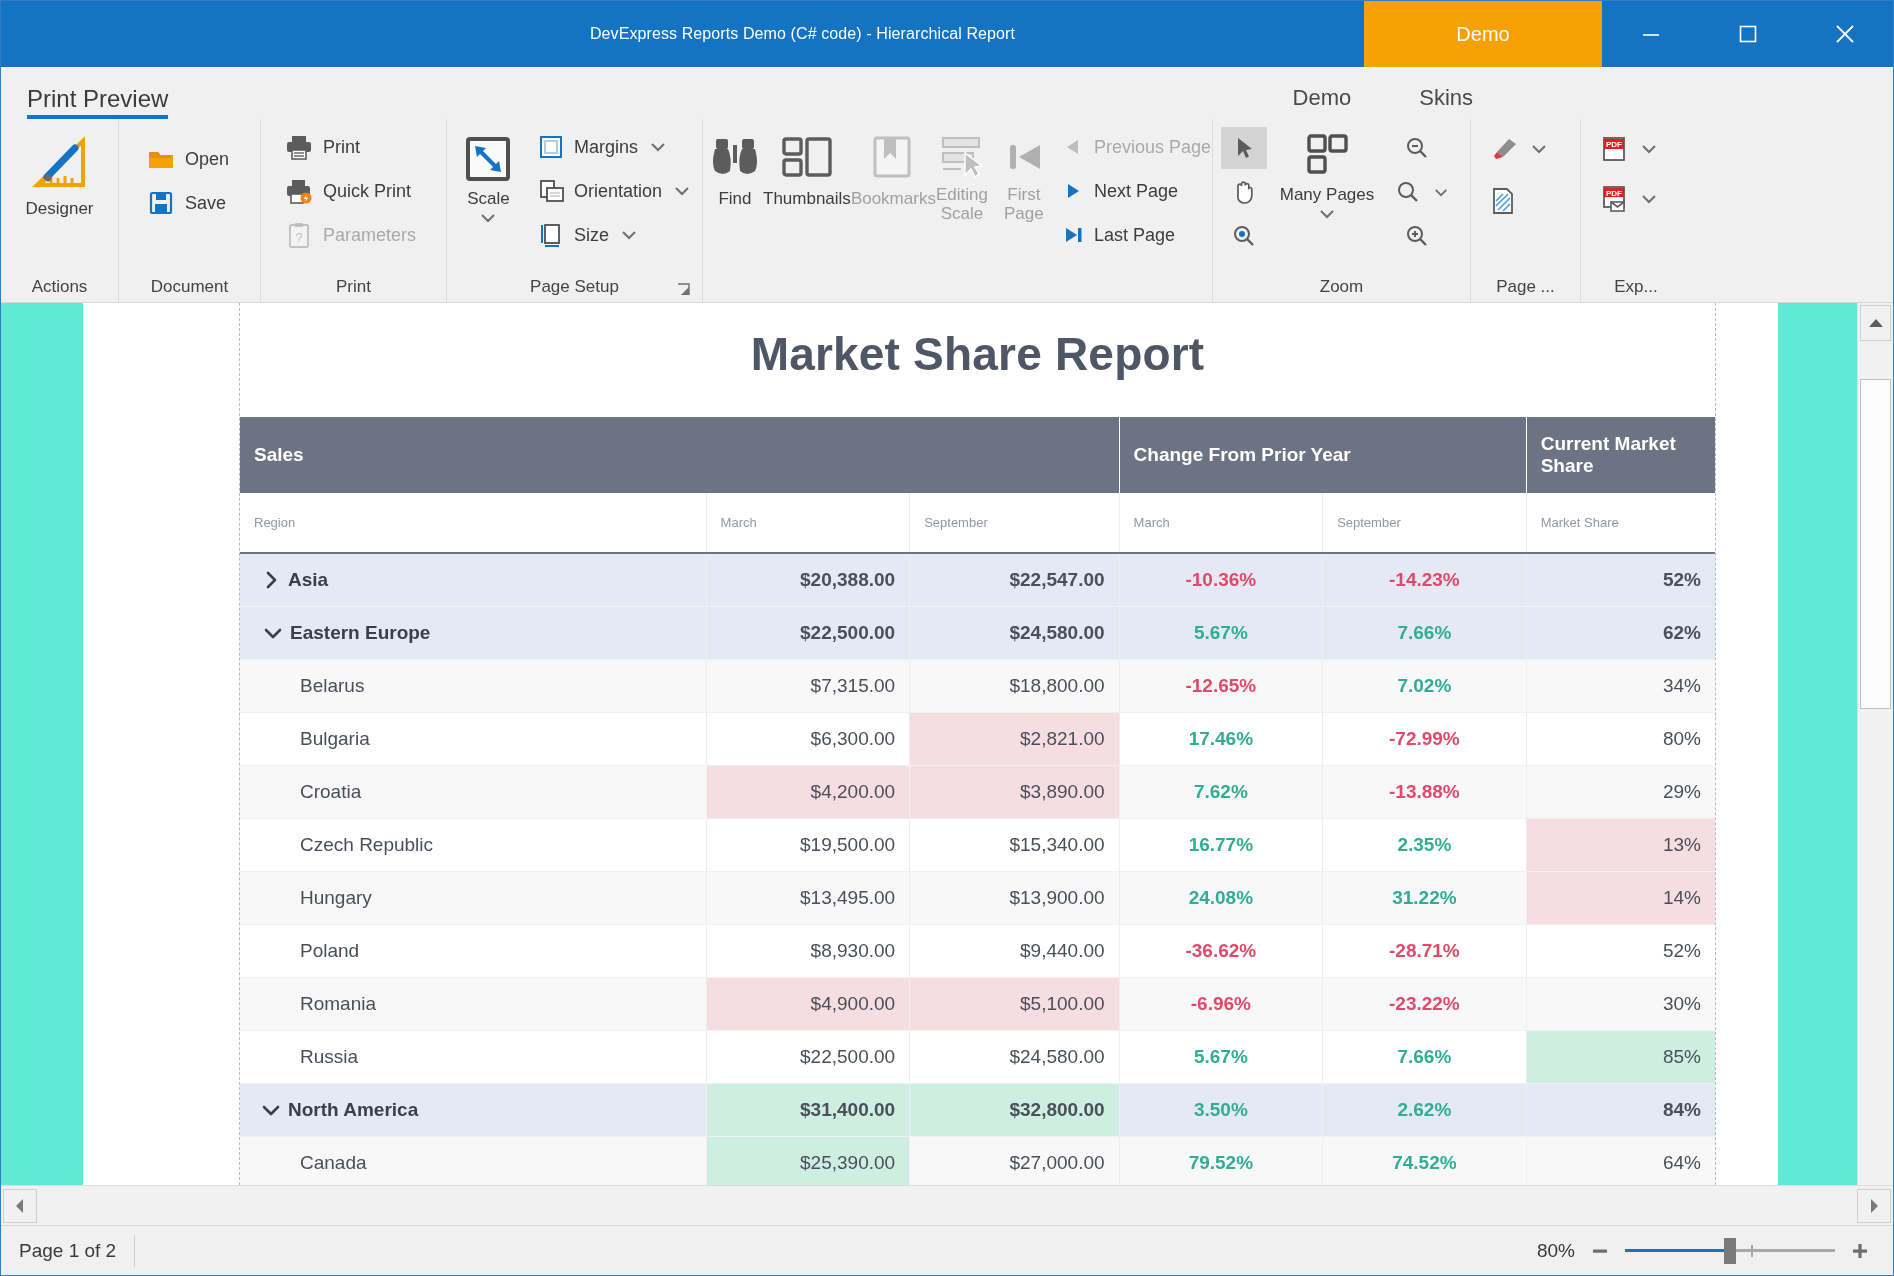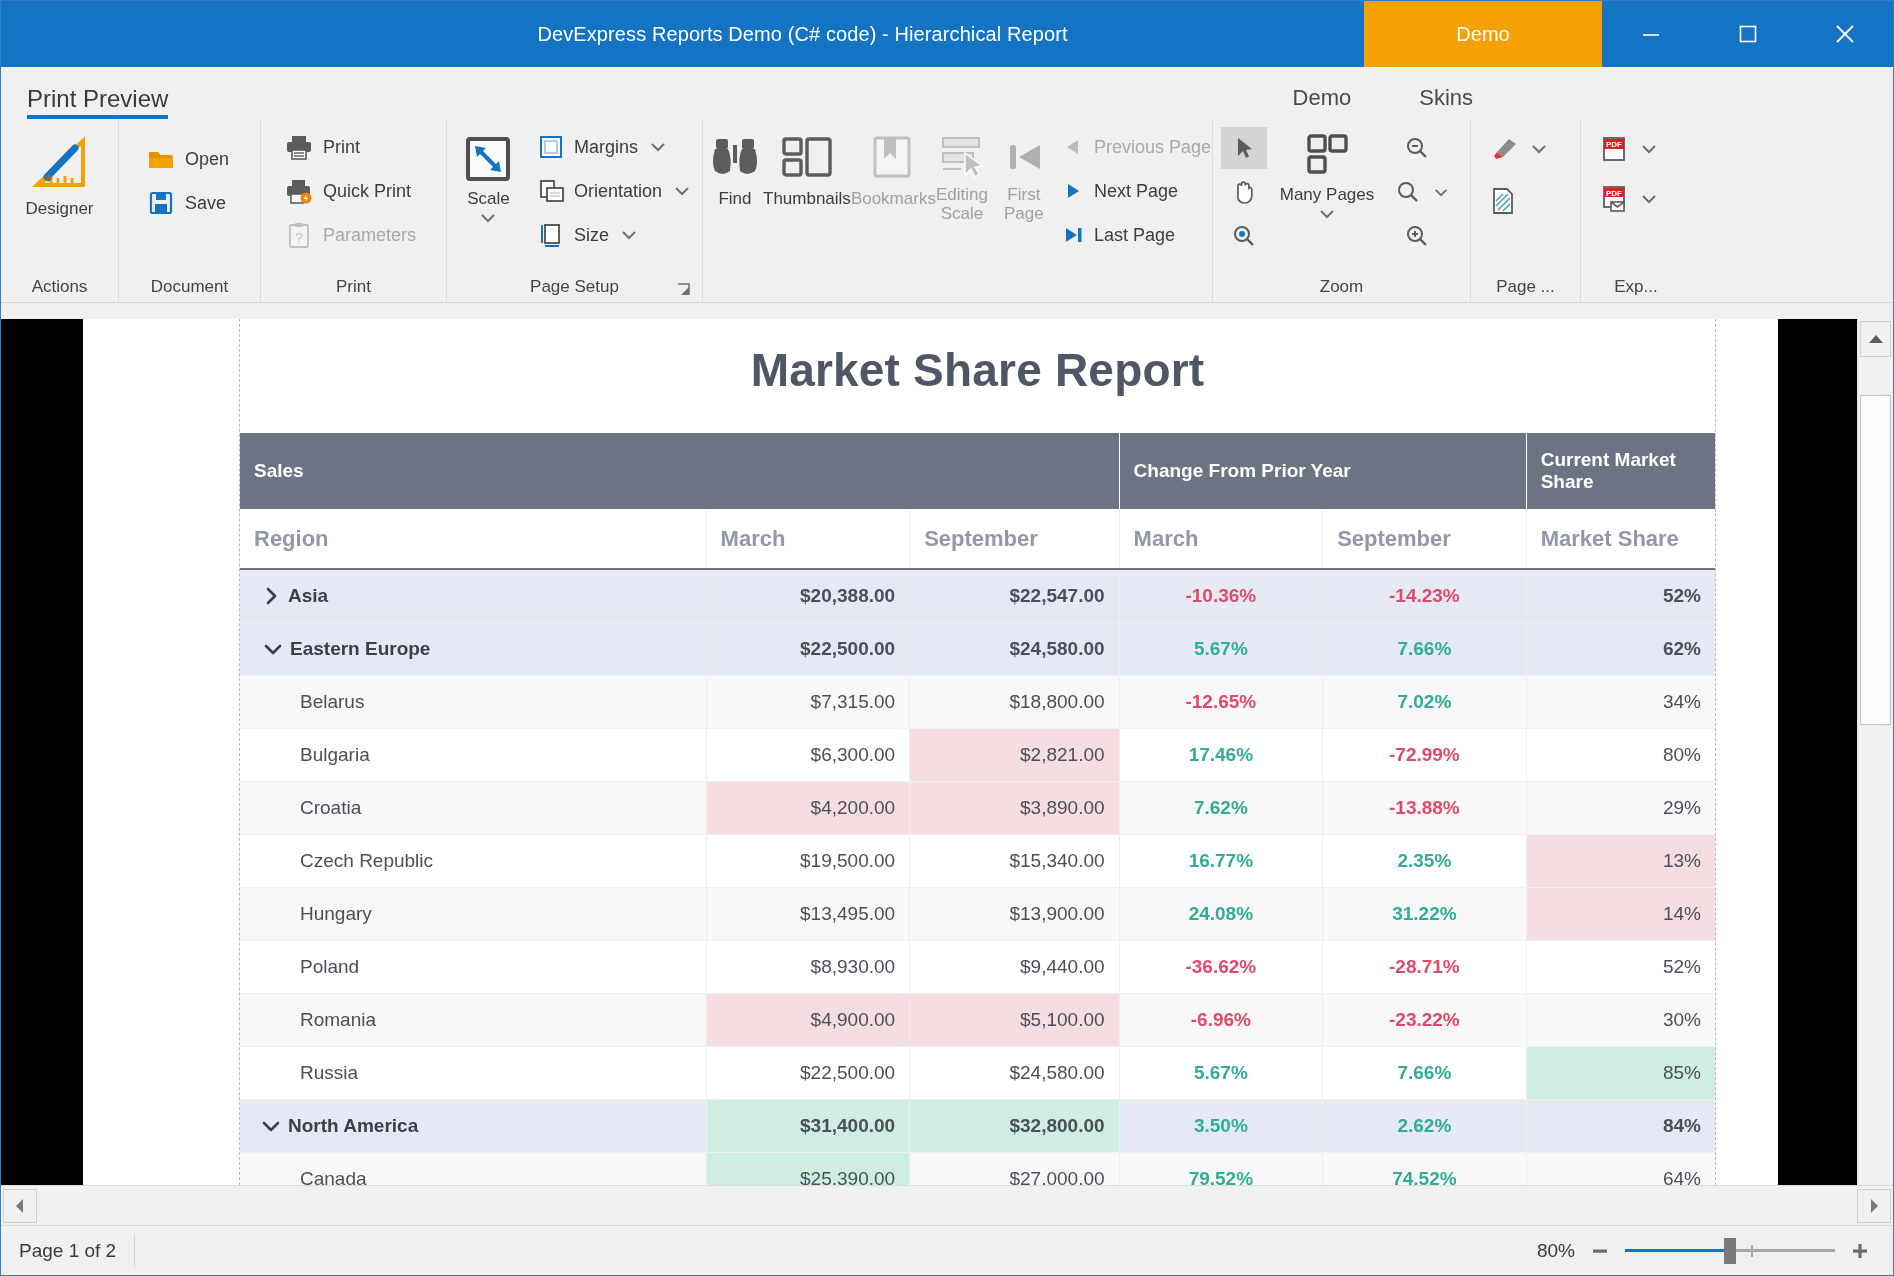--- a/index.html
+++ b/index.html
@@ -19,21 +19,21 @@
     background:#f0f0f0;
   }
 
   
   .titlebar {
     height:66px; background:#1573c4; flex:0 0 66px;
     display:flex; align-items:stretch; position:relative;
   }
   .titlebar-text {
     flex:1; display:flex; align-items:center; justify-content:center;
-    color:#ffffff; font-size:20px; letter-spacing:.1px;
+    color:#ffffff; font-size:16px; letter-spacing:.1px;
     padding-left:240px;
   }
   .demo-badge {
     width:238px; background:#f5a004; color:#ffffff;
     display:flex; align-items:center; justify-content:center;
     font-size:20px;
   }
   .win-btn {
     width:97px; display:flex; align-items:center; justify-content:center;
     color:#ffffff;
@@ -83,23 +83,22 @@
 
   .stack { display:flex; flex-direction:column; justify-content:center; gap:8px; padding-top:4px;}
   .smbtn { display:flex; align-items:center; gap:10px; height:36px; padding:0 6px; }
   .smbtn .lbl { font-size:18px; color:#3d3d3d; white-space:nowrap; }
   .smbtn.dim .lbl { color:#a9a9a9; }
   .chev { width:20px; color:#6f6f6f; display:flex; align-items:center; justify-content:center;}
   .icon { display:flex; align-items:center; justify-content:center; flex:0 0 auto;}
 
   
   .docarea {
-    flex:1; position:relative; background:#000000; overflow:hidden;
+    flex:1; position:relative; background:#5eead4; overflow:hidden;
     display:flex;
-    margin-top:16px;
   }
   .docscroll { flex:1; position:relative; overflow:hidden; }
   .page {
     position:absolute; left:82px; top:0; width:1695px; bottom:0;
     background:#ffffff;
   }
   .page-inner {
     position:absolute; left:156px; top:0; right:62px; bottom:0;
     border-left:1px dashed #b9b9b9; border-right:1px dashed #b9b9b9;
   }
@@ -114,21 +113,21 @@
   table.report col.c3 { width:13.8%; }
   table.report col.c4 { width:13.8%; }
   table.report col.c5 { width:12.8%; }
 
   tr.toprow th {
     background:#6c7484; color:#ffffff; font-size:19px; font-weight:bold;
     text-align:left; padding:16px 14px; height:55px; vertical-align:middle;
   }
   tr.toprow th.sep { border-left:1px solid #ffffff; }
   tr.subrow th {
-    background:#ffffff; color:#9298a8; font-size:22px; font-weight:bold;
+    background:#ffffff; color:#9298a8; font-size:13px; font-weight:normal;
     text-align:left; padding:14px 14px; height:60px;
     border-bottom:2px solid #6c7484; border-left:1px solid #eceef1;
   }
   tr.subrow th:first-child { border-left:none; }
 
   td { font-size:19px; padding:0 14px; height:52px; border-left:1px solid #eceef1; }
   td:first-child { border-left:none; }
   tr.rowline td { border-bottom:1px solid #f0f1f4; }
 
   .grouprow td { background:#e4e9f4; font-weight:bold; color:#3a3f4b; }

